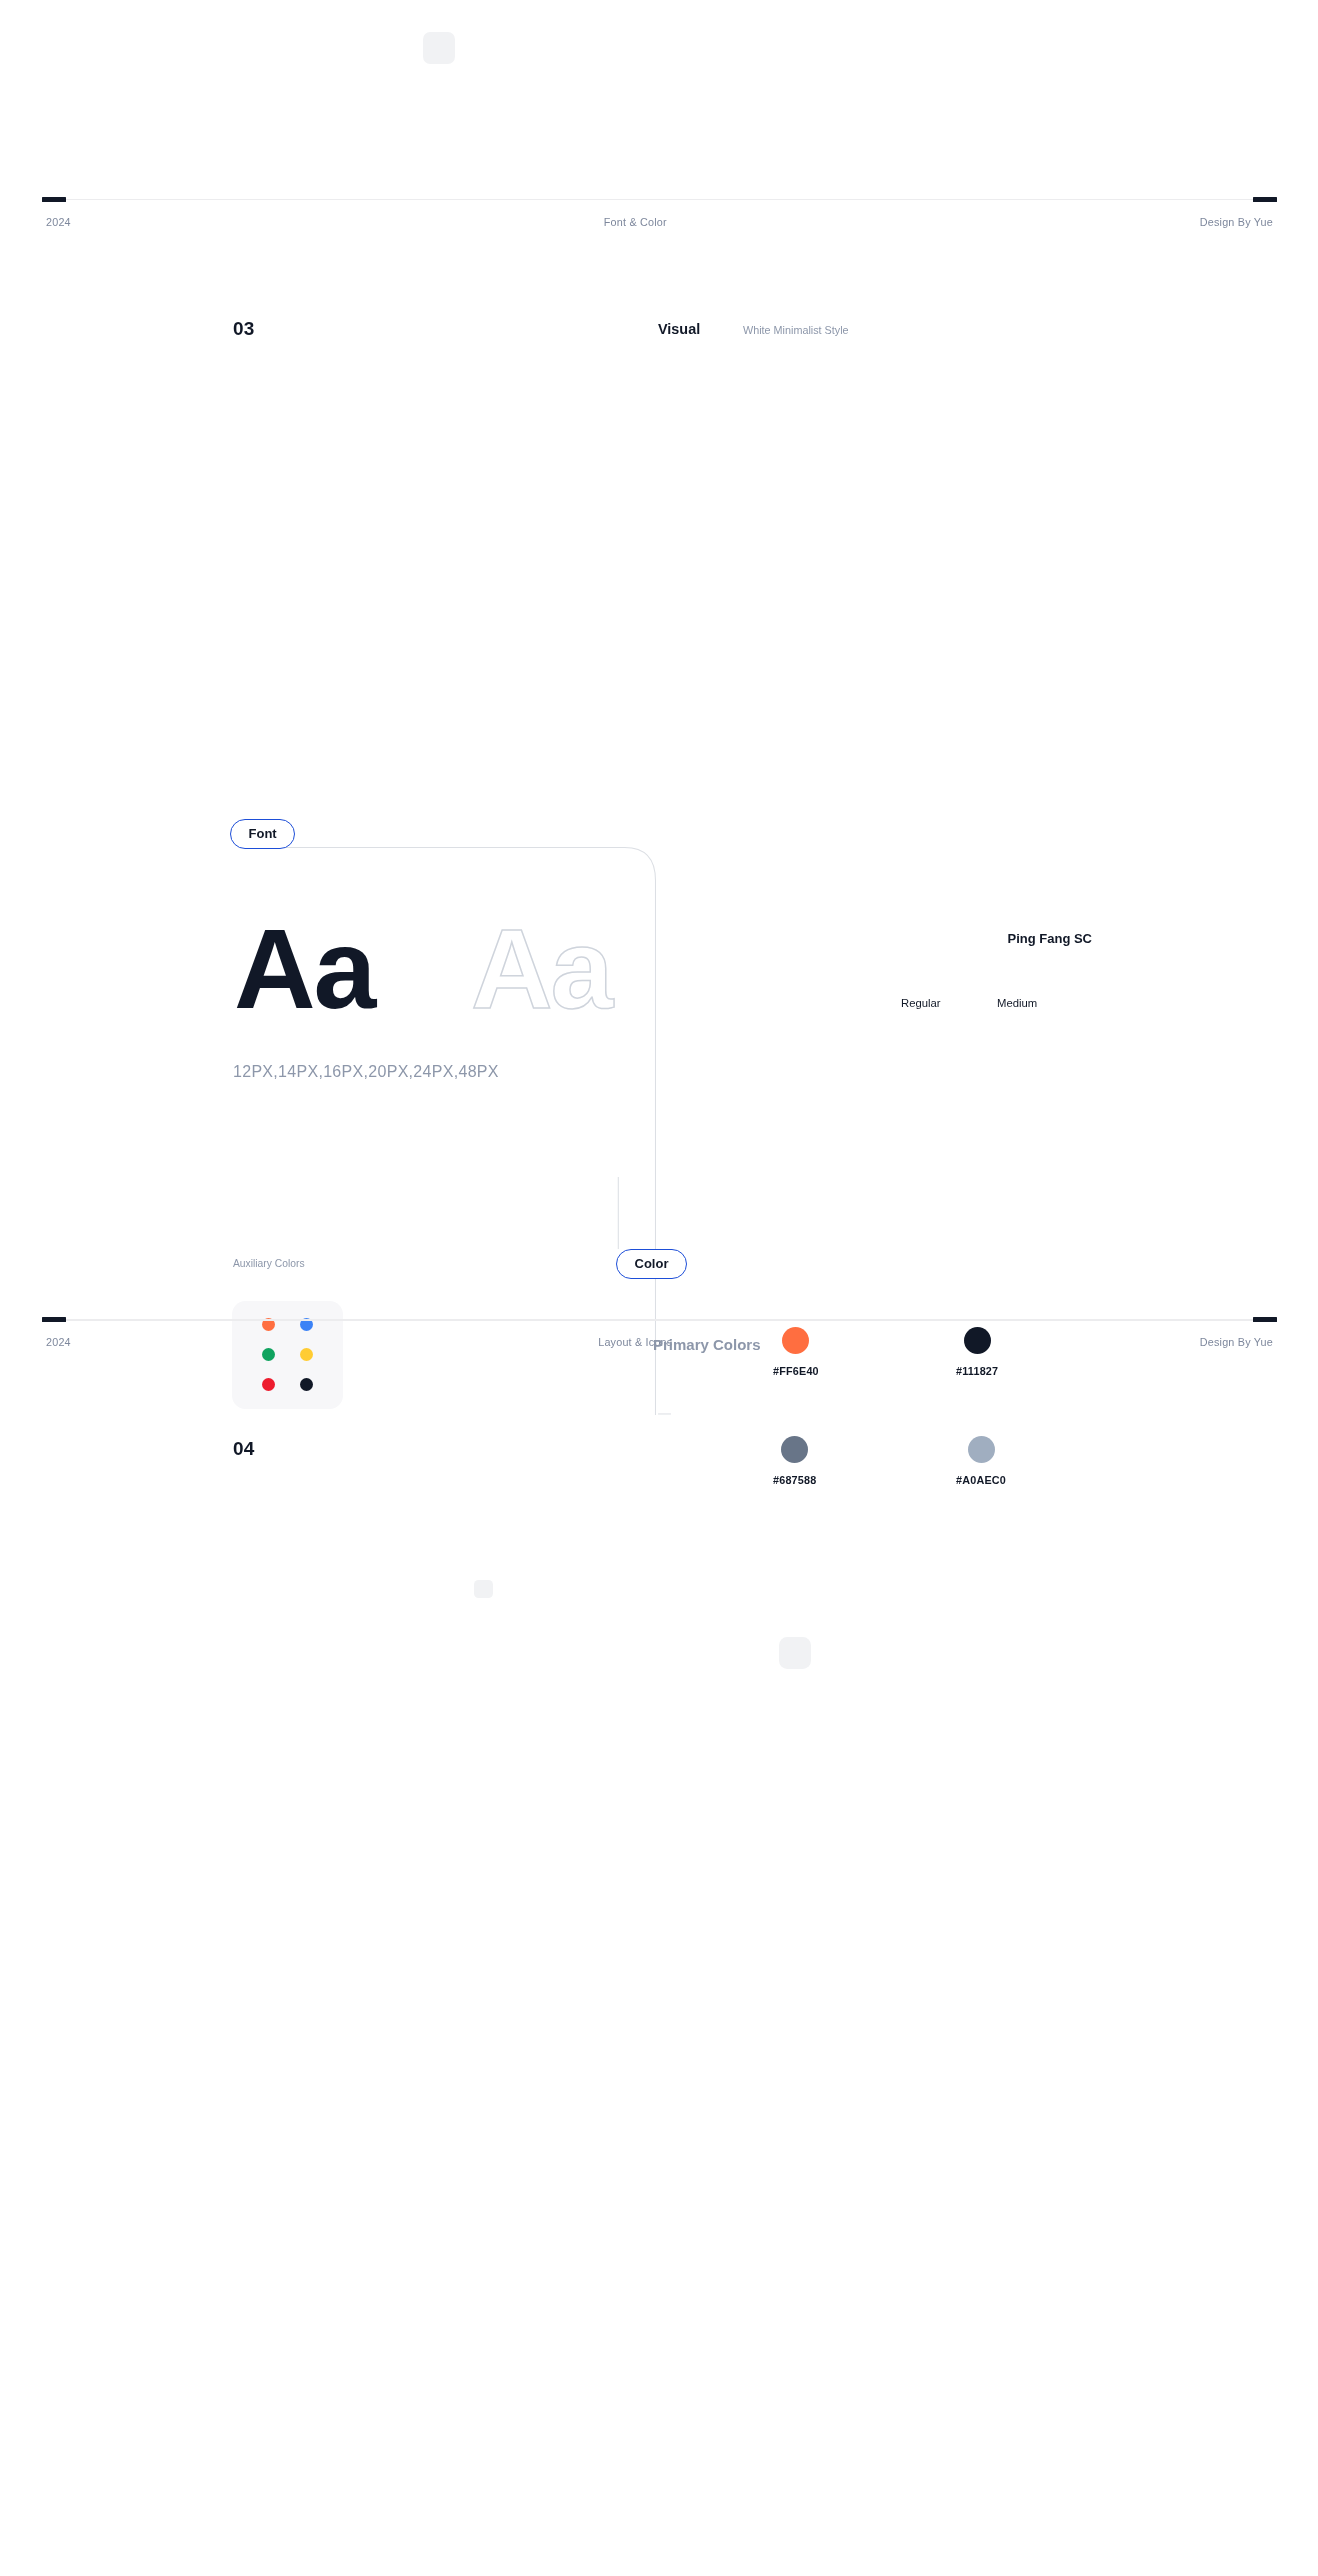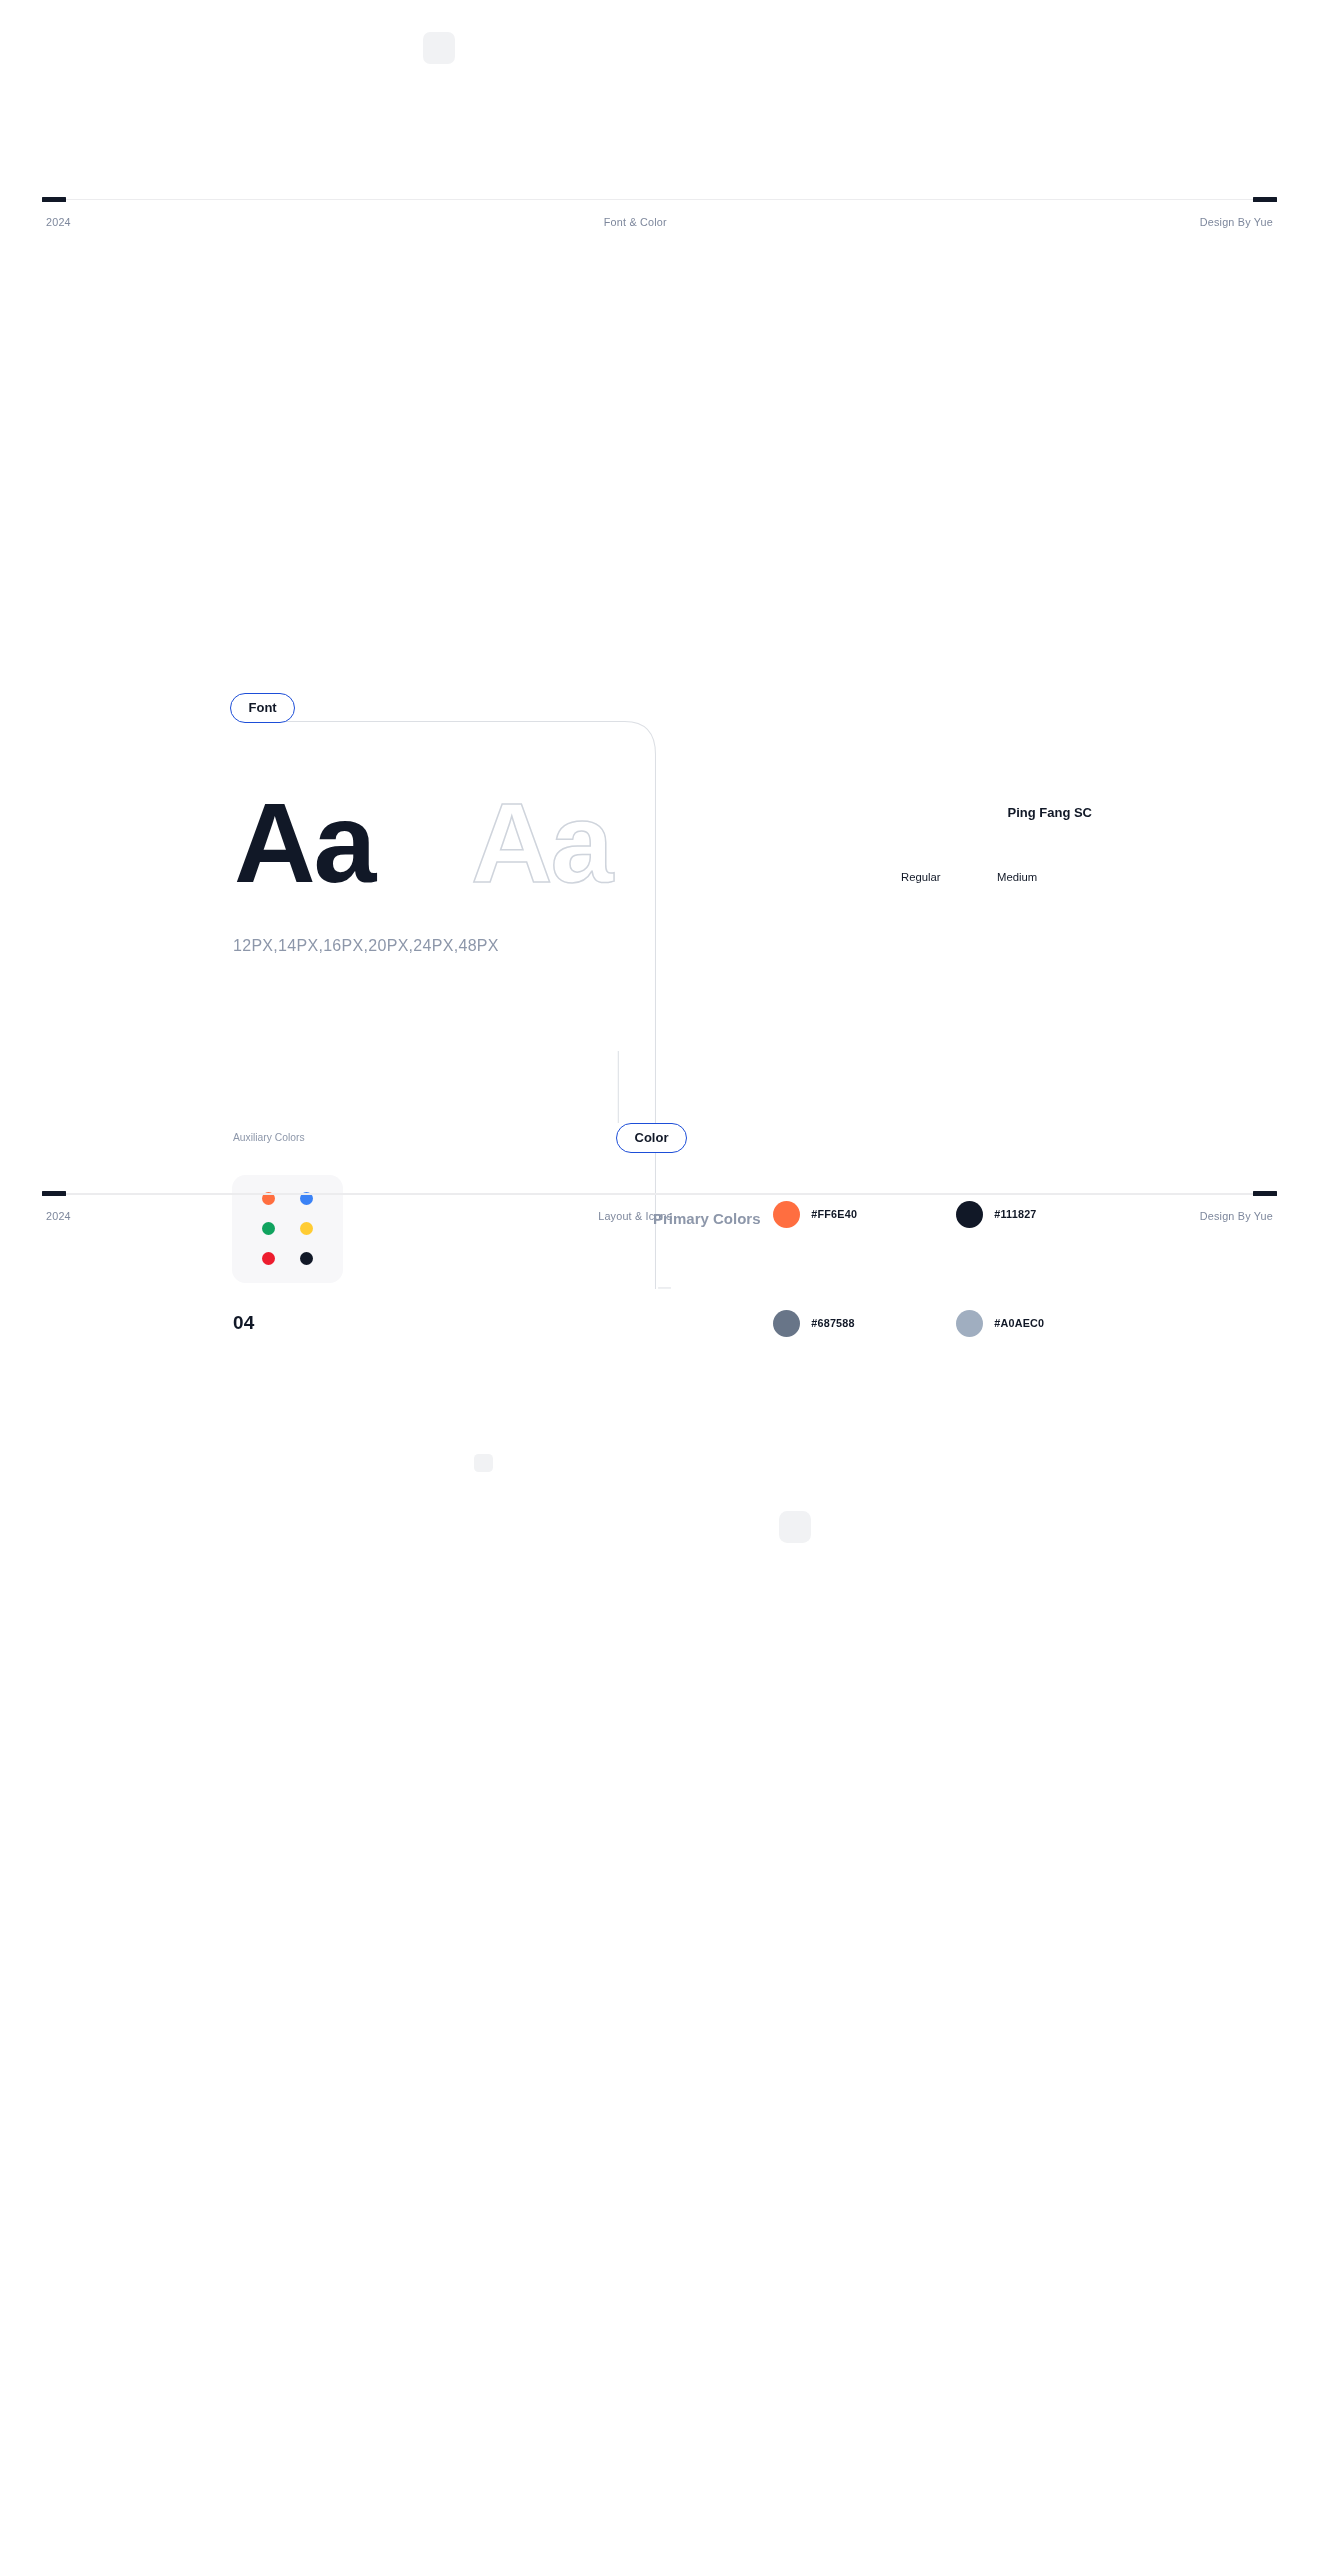--- a/index.html
+++ b/index.html
@@ -124,21 +124,21 @@
     padding: 9.3px 17.5px;
   }
   .dot { width: 13.4px; height: 13.4px; border-radius: 50%; }
 
   .primary-label {
     position: absolute; left: 653px; top: 982px;
     font-size: 15px; color: #8d97aa; font-weight: bold;
   }
   .swatch {
     position: absolute;
-    display: flex; align-items: center; gap: 11.3px;
+    display: flex; align-items: center; gap: 11.3px; flex-direction: column;
   }
   .swatch .blob { width: 27px; height: 27px; border-radius: 50%; }
   .swatch .hex { font-size: 10.8px; font-weight: 700; color: #111827; letter-spacing: 0.2px; }
   .sw-0 { left: 773px; top: 973px; }
   .sw-1 { left: 956px; top: 973px; }
   .sw-2 { left: 773px; top: 1082px; }
   .sw-3 { left: 956px; top: 1082px; }
 
   .ghost-sq {
     position: absolute; background: #f1f2f4; border-radius: 6.2px;
@@ -165,20 +165,25 @@
     <div class="line"></div>
     <div class="cap left"></div>
     <div class="cap right"></div>
   </div>
   <div class="meta-row">
     <span>2024</span>
     <span class="center">Font &amp; Color</span>
     <span>Design By Yue</span>
   </div>
 
+  <div class="sec-head">
+    <span class="sec-num">03</span>
+    <span class="sec-title">Visual</span>
+    <span class="sec-sub">White Minimalist Style</span>
+  </div>
 
   <div class="visual-block">
 
     <svg class="connector-font" viewBox="0 0 790 1130" fill="none">
       <path d="M0 28 H700 Q760 28 760 92 V1130" stroke="#dcdfe4" stroke-width="2" fill="none"></path>
       <path d="M765 1128 H790" stroke="#dcdfe4" stroke-width="2"></path>
     </svg>
 
     <div class="font-pill-wrap">
       <span class="pill">Font</span>

